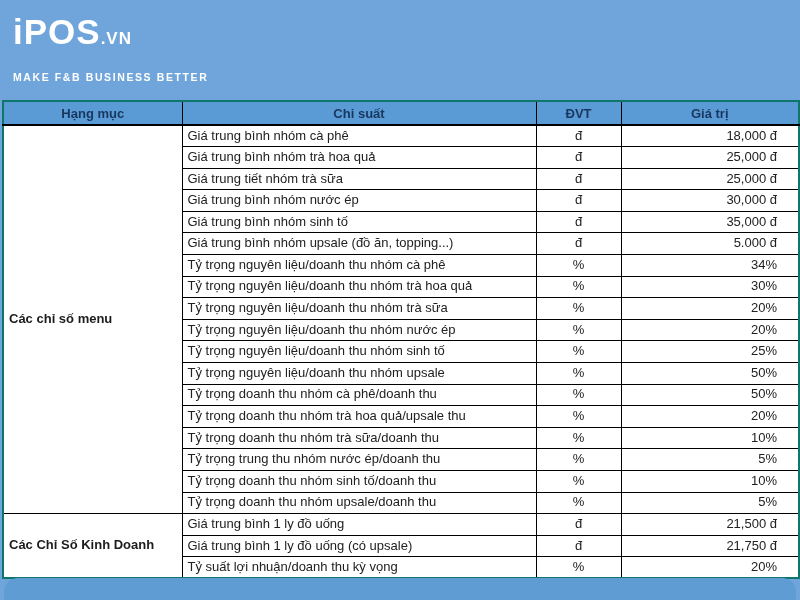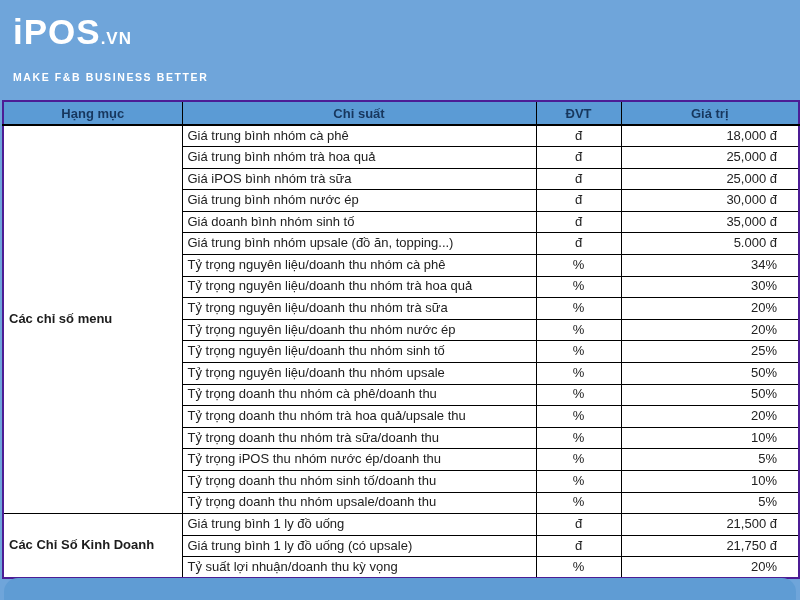--- a/index.html
+++ b/index.html
@@ -26,21 +26,21 @@
     margin-top: 22px; font-size: 10.5px; font-weight: bold;
     letter-spacing: 1.6px; color: #ffffff; white-space: nowrap;
   }
 
   
   table.metrics {
     position: absolute; top: 100px; left: 2px;
     width: 796px; table-layout: fixed;
     border-collapse: collapse;
     background: var(--table-bg, #ffffff);
-    border: 2px solid #4c1d95;
+    border: 2px solid #0f766e;
     font-size: 13px;
     color: var(--cell-text, #212121);
   }
   col.c-cat  { width: 179px; }
   col.c-det  { width: 354px; }
   col.c-unit { width: 85px;  }
   col.c-val  { width: 178px; }
 
   thead th {
     background: var(--header-bg, #5b9bd5);
@@ -109,31 +109,31 @@
           <td class="det">Giá trung bình nhóm cà phê</td>
           <td class="unit">đ</td>
           <td class="val">18,000 đ</td>
         </tr>
         <tr>
           <td class="det">Giá trung bình nhóm trà hoa quả</td>
           <td class="unit">đ</td>
           <td class="val">25,000 đ</td>
         </tr>
         <tr>
-          <td class="det">Giá iPOS bình nhóm trà sữa</td>
+          <td class="det">Giá trung tiết nhóm trà sữa</td>
           <td class="unit">đ</td>
           <td class="val">25,000 đ</td>
         </tr>
         <tr>
           <td class="det">Giá trung bình nhóm nước ép</td>
           <td class="unit">đ</td>
           <td class="val">30,000 đ</td>
         </tr>
         <tr>
-          <td class="det">Giá doanh bình nhóm sinh tố</td>
+          <td class="det">Giá trung bình nhóm sinh tố</td>
           <td class="unit">đ</td>
           <td class="val">35,000 đ</td>
         </tr>
         <tr>
           <td class="det">Giá trung bình nhóm upsale (đồ ăn, topping...)</td>
           <td class="unit">đ</td>
           <td class="val">5.000 đ</td>
         </tr>
         <tr>
           <td class="det">Tỷ trọng nguyên liệu/doanh thu nhóm cà phê</td>
@@ -174,21 +174,21 @@
           <td class="det">Tỷ trọng doanh thu nhóm trà hoa quả/upsale thu</td>
           <td class="unit">%</td>
           <td class="val">20%</td>
         </tr>
         <tr>
           <td class="det">Tỷ trọng doanh thu nhóm trà sữa/doanh thu</td>
           <td class="unit">%</td>
           <td class="val">10%</td>
         </tr>
         <tr>
-          <td class="det">Tỷ trọng iPOS thu nhóm nước ép/doanh thu</td>
+          <td class="det">Tỷ trọng trung thu nhóm nước ép/doanh thu</td>
           <td class="unit">%</td>
           <td class="val">5%</td>
         </tr>
         <tr>
           <td class="det">Tỷ trọng doanh thu nhóm sinh tố/doanh thu</td>
           <td class="unit">%</td>
           <td class="val">10%</td>
         </tr>
         <tr>
           <td class="det">Tỷ trọng doanh thu nhóm upsale/doanh thu</td>

